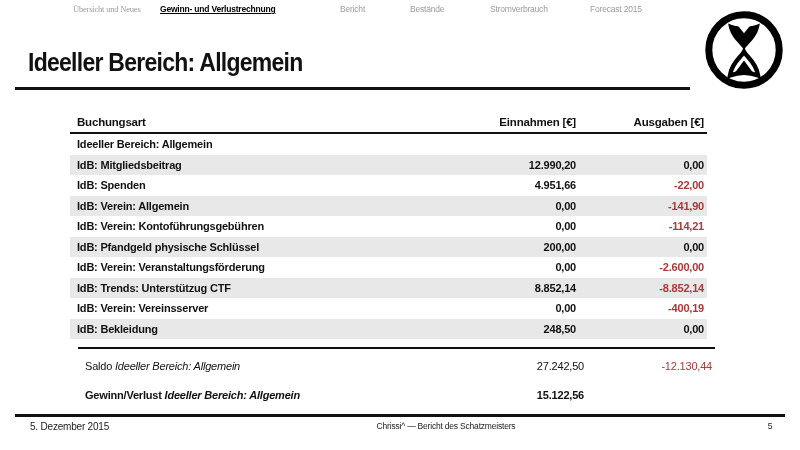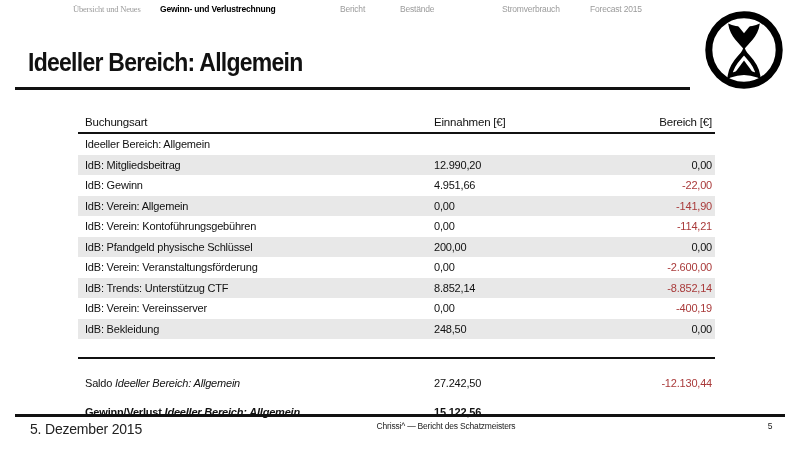--- a/index.html
+++ b/index.html
@@ -4,54 +4,54 @@
 <style>
   html,body{margin:0;padding:0;}
   body{
     width:800px;height:450px;position:relative;background:#ffffff;
     font-family:"Liberation Sans", sans-serif;color:#111;overflow:hidden;
     letter-spacing:-0.2px;
   }
   
   .top-nav{position:absolute;left:0;top:0;width:800px;height:20px;}
   .nav-item{position:absolute;top:4px;font-size:8.5px;color:#9b9b9b;white-space:nowrap;cursor:pointer;}
-  .nav-item.active{color:#000;font-weight:bold;}
+  .nav-item.active{color:#000;font-weight:bold;text-decoration:underline;}
   .nav-item:nth-child(1){left:73px;font-family:Liberation Serif, serif;}
   .nav-item:nth-child(2){left:160px;}
   .nav-item:nth-child(3){left:340px;}
-  .nav-item:nth-child(4){left:400px;}
-  .nav-item:nth-child(5){left:490px;margin-left:12px;}
+  .nav-item:nth-child(4){left:410px;}
+  .nav-item:nth-child(5){left:490px;}
   .nav-item:nth-child(6){left:590px;}
   
   .logo{position:absolute;left:699px;top:6px;width:90px;height:88px;}
   
   .page-title{
     position:absolute;left:28px;top:48px;font-size:25px;font-weight:700;
     letter-spacing:-0.8px;white-space:nowrap;transform:scaleX(0.92);transform-origin:left center;
   }
   .title-rule{position:absolute;left:15px;top:87px;width:675px;height:3px;background:#111;}
   
-  .fin-table{position:absolute;left:78px;top:104px;width:637px;}
+  .fin-table{position:absolute;left:70px;top:104px;width:637px;font-weight:bold;}
   .thead{display:flex;align-items:flex-end;height:24px;padding-bottom:4px;
          border-bottom:2.5px solid #111;font-size:11.5px;}
   .row{display:flex;height:20.5px;line-height:20.5px;font-size:11px;white-space:nowrap;}
   .tbody .row:nth-child(even){background:#e8e8e8;}
   .cell-label{flex:1;padding-left:7px;overflow:hidden;}
-  .cell-in{width:150px;text-align:left;}
+  .cell-in{width:150px;text-align:right;}
   .cell-out{width:128px;text-align:right;padding-right:3px;}
   .thead .cell-label{padding-left:7px;}
   .neg{color:#a93a3a;}
   
-  .summary{position:absolute;left:78px;top:357px;width:637px;border-top:2.5px solid #111;padding-top:15px;}
+  .summary{position:absolute;left:78px;top:347px;width:637px;border-top:2.5px solid #111;padding-top:8px;}
   .summary .row{height:19px;line-height:19px;}
   .summary .row:nth-child(2){font-weight:bold;margin-top:10px;}
   .summary .it{font-style:italic;}
   
   .footer-rule{position:absolute;left:15px;top:414px;width:770px;height:3px;background:#111;}
-  .footer-date{position:absolute;left:30px;top:421px;font-size:14px;color:#222;}
+  .footer-date{position:absolute;left:30px;top:421px;font-size:10px;color:#222;}
   .footer-center{position:absolute;left:8px;top:421px;width:780px;text-align:center;font-size:8.5px;color:#222;padding-left:48px;}
   .footer-page{position:absolute;left:755px;top:421px;width:30px;text-align:center;font-size:8.5px;color:#222;}
 </style>
 </head>
 <body>
 
 <div class="top-nav">
     <div class="nav-item">Übersicht und Neues</div>
     <div class="nav-item active">Gewinn- und Verlustrechnung</div>
     <div class="nav-item">Bericht</div>
@@ -70,35 +70,35 @@
   </svg>
 </div>
 
 <div class="page-title">Ideeller Bereich: Allgemein</div>
 <div class="title-rule"></div>
 
 <div class="fin-table">
   <div class="thead">
     <div class="cell-label">Buchungsart</div>
     <div class="cell-in">Einnahmen [€]</div>
-    <div class="cell-out">Bereich [€]</div>
+    <div class="cell-out">Ausgaben [€]</div>
   </div>
   <div class="tbody">
       <div class="row">
         <div class="cell-label">Ideeller Bereich: Allgemein</div>
         <div class="cell-in"></div>
         <div class="cell-out"></div>
       </div>
       <div class="row">
         <div class="cell-label">IdB: Mitgliedsbeitrag</div>
         <div class="cell-in">12.990,20</div>
         <div class="cell-out">0,00</div>
       </div>
       <div class="row">
-        <div class="cell-label">IdB: Gewinn</div>
+        <div class="cell-label">IdB: Spenden</div>
         <div class="cell-in">4.951,66</div>
         <div class="cell-out neg">-22,00</div>
       </div>
       <div class="row">
         <div class="cell-label">IdB: Verein: Allgemein</div>
         <div class="cell-in">0,00</div>
         <div class="cell-out neg">-141,90</div>
       </div>
       <div class="row">
         <div class="cell-label">IdB: Verein: Kontoführungsgebühren</div>

